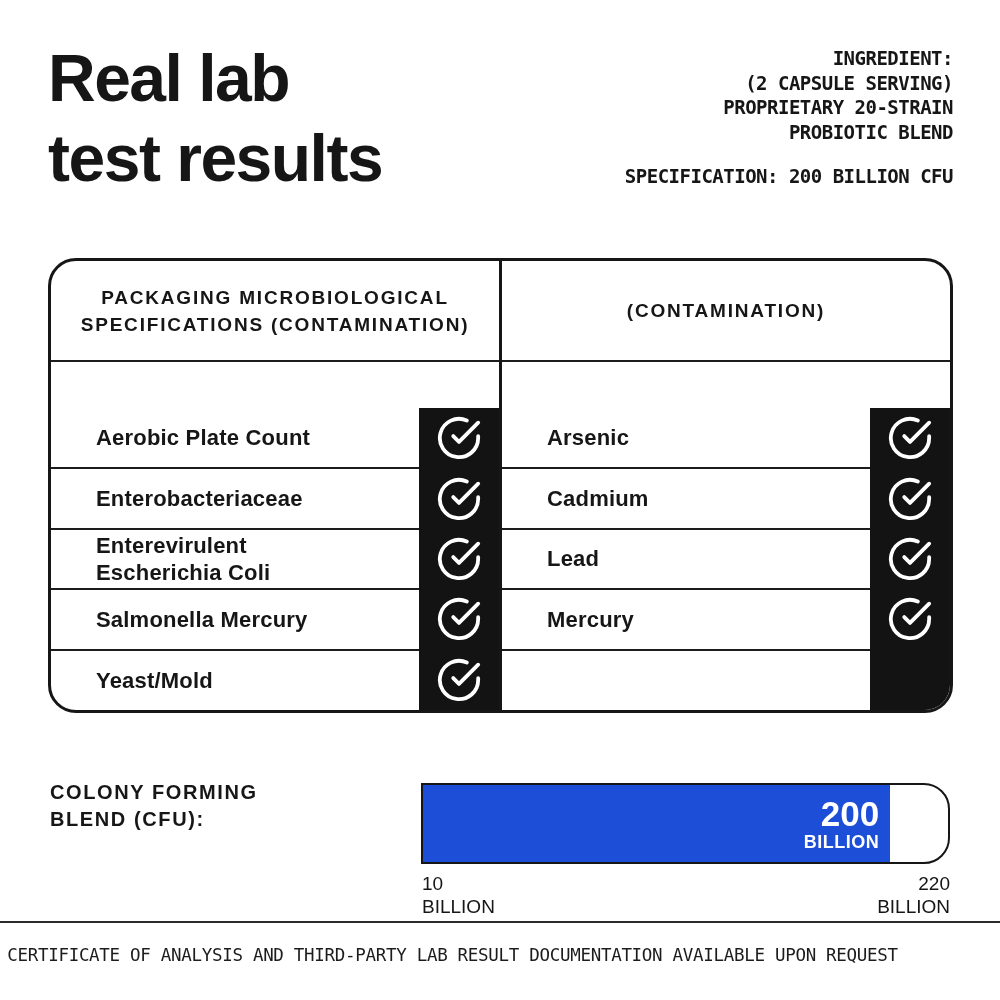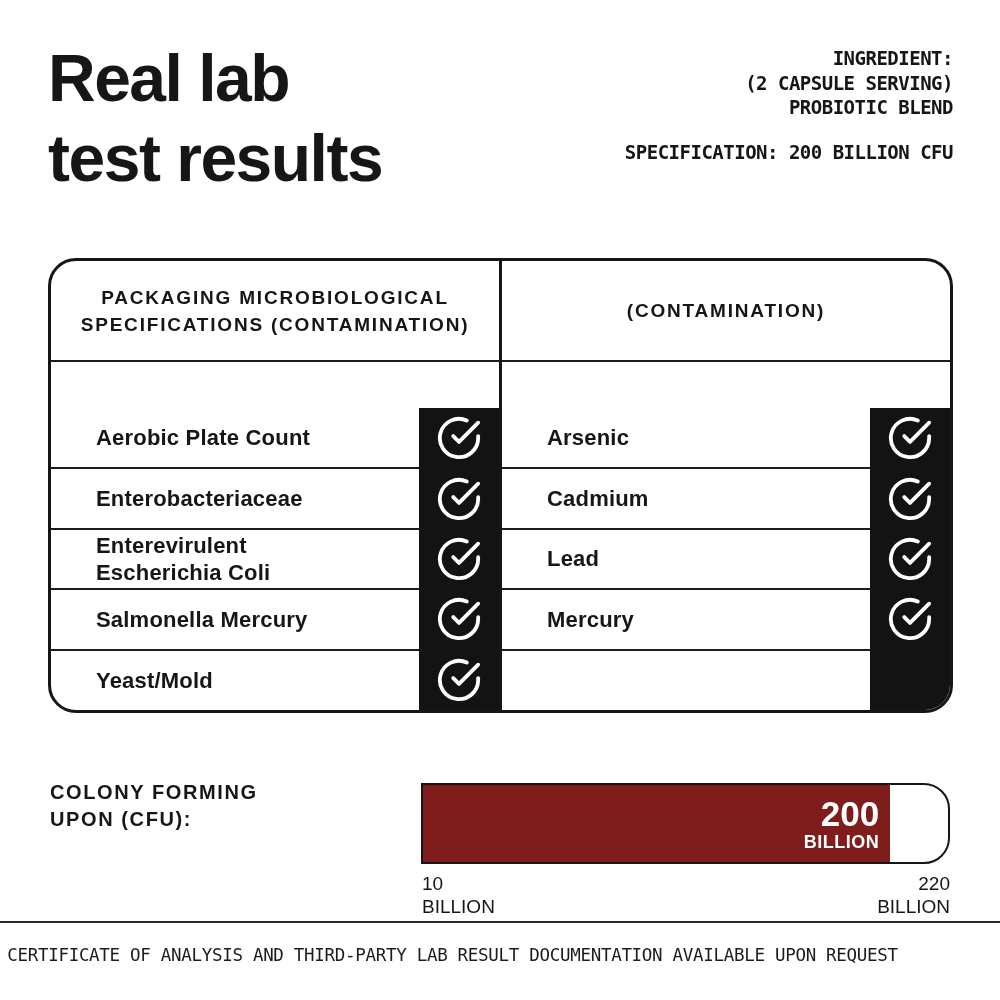--- a/index.html
+++ b/index.html
@@ -72,21 +72,21 @@
   .cfu-label span { display: block; }
   .cfu-bar {
     position: absolute; left: 421px; top: 783px;
     width: 529px; height: 81px;
     border: 2.5px solid #161616;
     border-radius: 0 26px 26px 0;
     background: #fff; overflow: hidden;
   }
   .cfu-fill {
     height: 100%; width: 89%;
-    background: #7f1d1d; color: #ffffff;
+    background: #1d4ed8; color: #ffffff;
     display: flex; flex-direction: column; justify-content: center; align-items: flex-end;
     padding-right: 11px;
   }
   .cfu-value-number { font-size: 35px; font-weight: bold; line-height: 36px; }
   .cfu-value-unit { font-size: 18px; font-weight: bold; letter-spacing: 0.5px; line-height: 20px; }
   .cfu-scale-min {
     position: absolute; left: 422px; top: 872px;
     font-size: 19px; line-height: 23px;
   }
   .cfu-scale-max {
@@ -111,20 +111,21 @@
 <body>
 
 <h1 class="page-title">
   <span>Real lab</span>
   <span>test results</span>
 </h1>
 
 <div class="ingredient-block">
   <div>INGREDIENT:</div>
   <div>(2 CAPSULE SERVING)</div>
+  <div>PROPRIETARY 20-STRAIN</div>
   <div>PROBIOTIC BLEND</div>
   <div class="spec-line">SPECIFICATION: 200 BILLION CFU</div>
 </div>
 
 <div class="lab-table">
 
   <div class="half left">
     <div class="half-header">
       <span>PACKAGING MICROBIOLOGICAL</span>
       <span>SPECIFICATIONS (CONTAMINATION)</span>
@@ -211,21 +212,21 @@
             </svg>
         </div>
         <div class="check-cell"></div>
       </div>
     </div>
   </div>
 </div>
 
 <div class="cfu-label">
   <span>COLONY FORMING</span>
-  <span>UPON (CFU):</span>
+  <span>BLEND (CFU):</span>
 </div>
 
 <div class="cfu-bar">
   <div class="cfu-fill" style="width: 89%;">
     <div class="cfu-value-number">200</div>
     <div class="cfu-value-unit">BILLION</div>
   </div>
 </div>
 
 <div class="cfu-scale-min">

